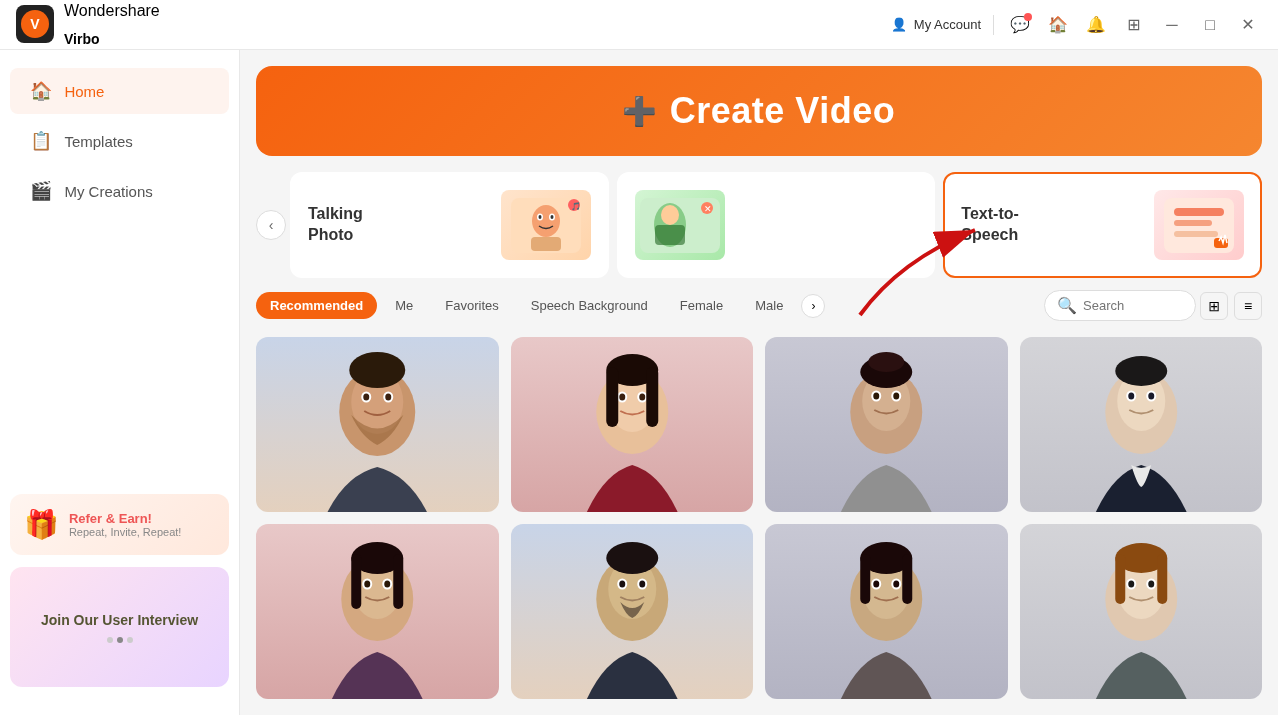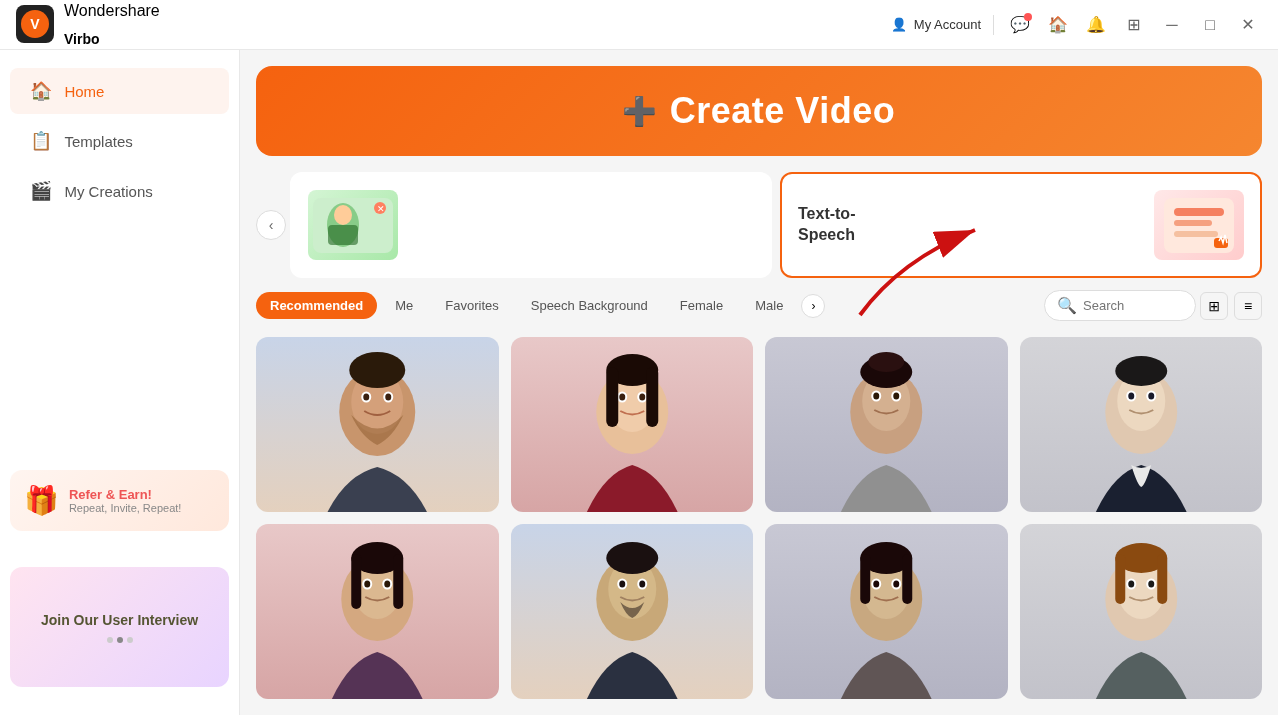--- a/index.html
+++ b/index.html
@@ -67,21 +67,21 @@
     }
     .refer-gift { font-size: 28px; }
     .refer-text .title { font-size: 13px; font-weight: 700; color: #e55; }
     .refer-text .sub { font-size: 11px; color: #888; }
     .interview-card {
       background: linear-gradient(135deg, #ffe4f0, #e8d4ff);
       border-radius: 12px;
       padding: 14px;
       min-height: 120px;
       display: flex; flex-direction: column; justify-content: center; align-items: center; text-align: center;
-      position: relative; overflow: hidden; margin-top: 24px;
+      position: relative; overflow: hidden;
     }
     .interview-card .title { font-size: 14px; font-weight: 700; color: #553; line-height: 1.3; }
     .interview-dots { display: flex; gap: 4px; margin-top: 8px; }
     .interview-dot { width: 6px; height: 6px; border-radius: 50%; background: #ccc; }
     .interview-dot.active { background: #888; }
 
     
     .content { flex: 1; overflow-y: auto; display: flex; flex-direction: column; }
 
     
@@ -275,20 +275,37 @@
 
     <div class="hero">
       <span class="hero-icon">➕</span>
       <span class="hero-text">Create Video</span>
     </div>
 
     <div class="feature-row">
       <div class="feature-nav-btn">‹</div>
       <div class="feature-cards">
 
+        <div class="feature-card">
+          <span class="feature-card-text">Talking<br>Photo</span>
+          <div class="feature-card-img tp-img">
+            <svg width="80" height="65" viewBox="0 0 80 65">
+              <rect x="5" y="5" width="70" height="55" rx="8" fill="#ffddbb"></rect>
+              <ellipse cx="40" cy="28" rx="14" ry="16" fill="#f5a070"></ellipse>
+              <ellipse cx="34" cy="24" rx="3" ry="3.5" fill="#fff"></ellipse>
+              <ellipse cx="46" cy="24" rx="3" ry="3.5" fill="#fff"></ellipse>
+              <ellipse cx="34" cy="24" rx="1.5" ry="2" fill="#333"></ellipse>
+              <ellipse cx="46" cy="24" rx="1.5" ry="2" fill="#333"></ellipse>
+              <path d="M33 33 Q40 38 47 33" stroke="#333" stroke-width="1.5" fill="none"></path>
+              <rect x="25" y="44" width="30" height="14" rx="4" fill="#c87830" opacity="0.5"></rect>
+              <circle cx="68" cy="12" r="6" fill="#ff6060"></circle>
+              <text x="65" y="16" fill="white" font-size="8">🎵</text>
+            </svg>
+          </div>
+        </div>
 
 
         <div class="feature-card">
           <div class="feature-card-img ea-img">
             <svg width="90" height="65" viewBox="0 0 90 65">
               <rect x="5" y="5" width="80" height="55" rx="8" fill="#cceecc"></rect>
               <ellipse cx="35" cy="32" rx="16" ry="22" fill="#88cc88"></ellipse>
               <ellipse cx="35" cy="22" rx="9" ry="10" fill="#ffcc99"></ellipse>
               <rect x="20" y="32" width="30" height="20" rx="4" fill="#226622" opacity="0.6"></rect>
               <circle cx="72" cy="15" r="6" fill="#ff8060"></circle>

